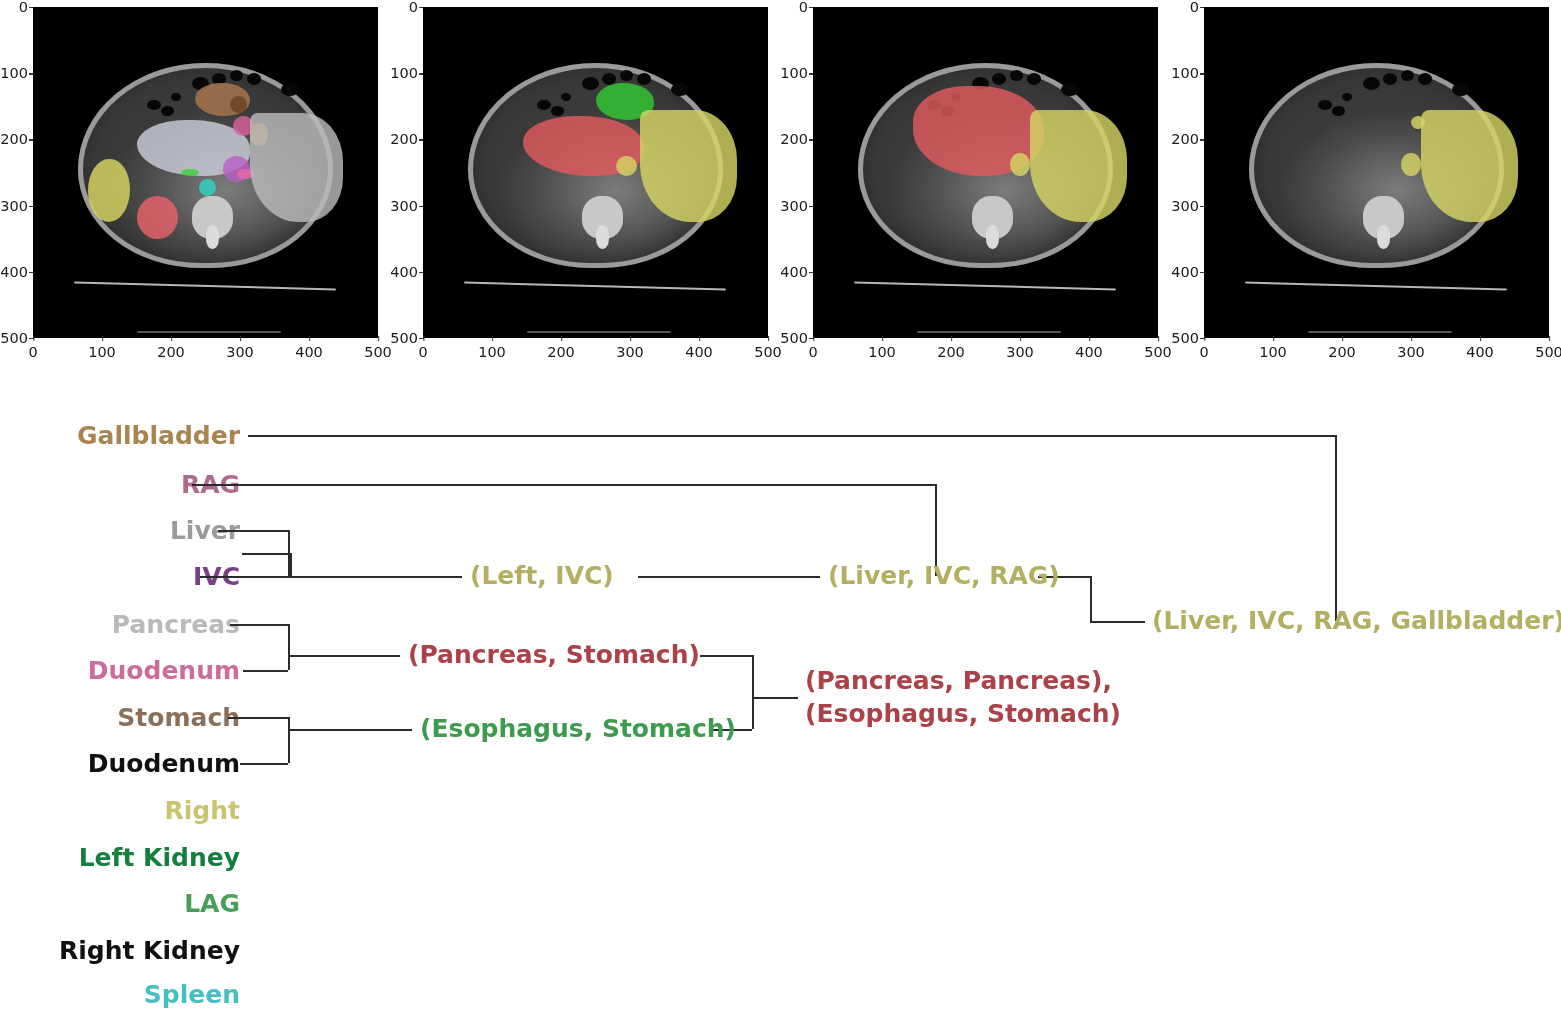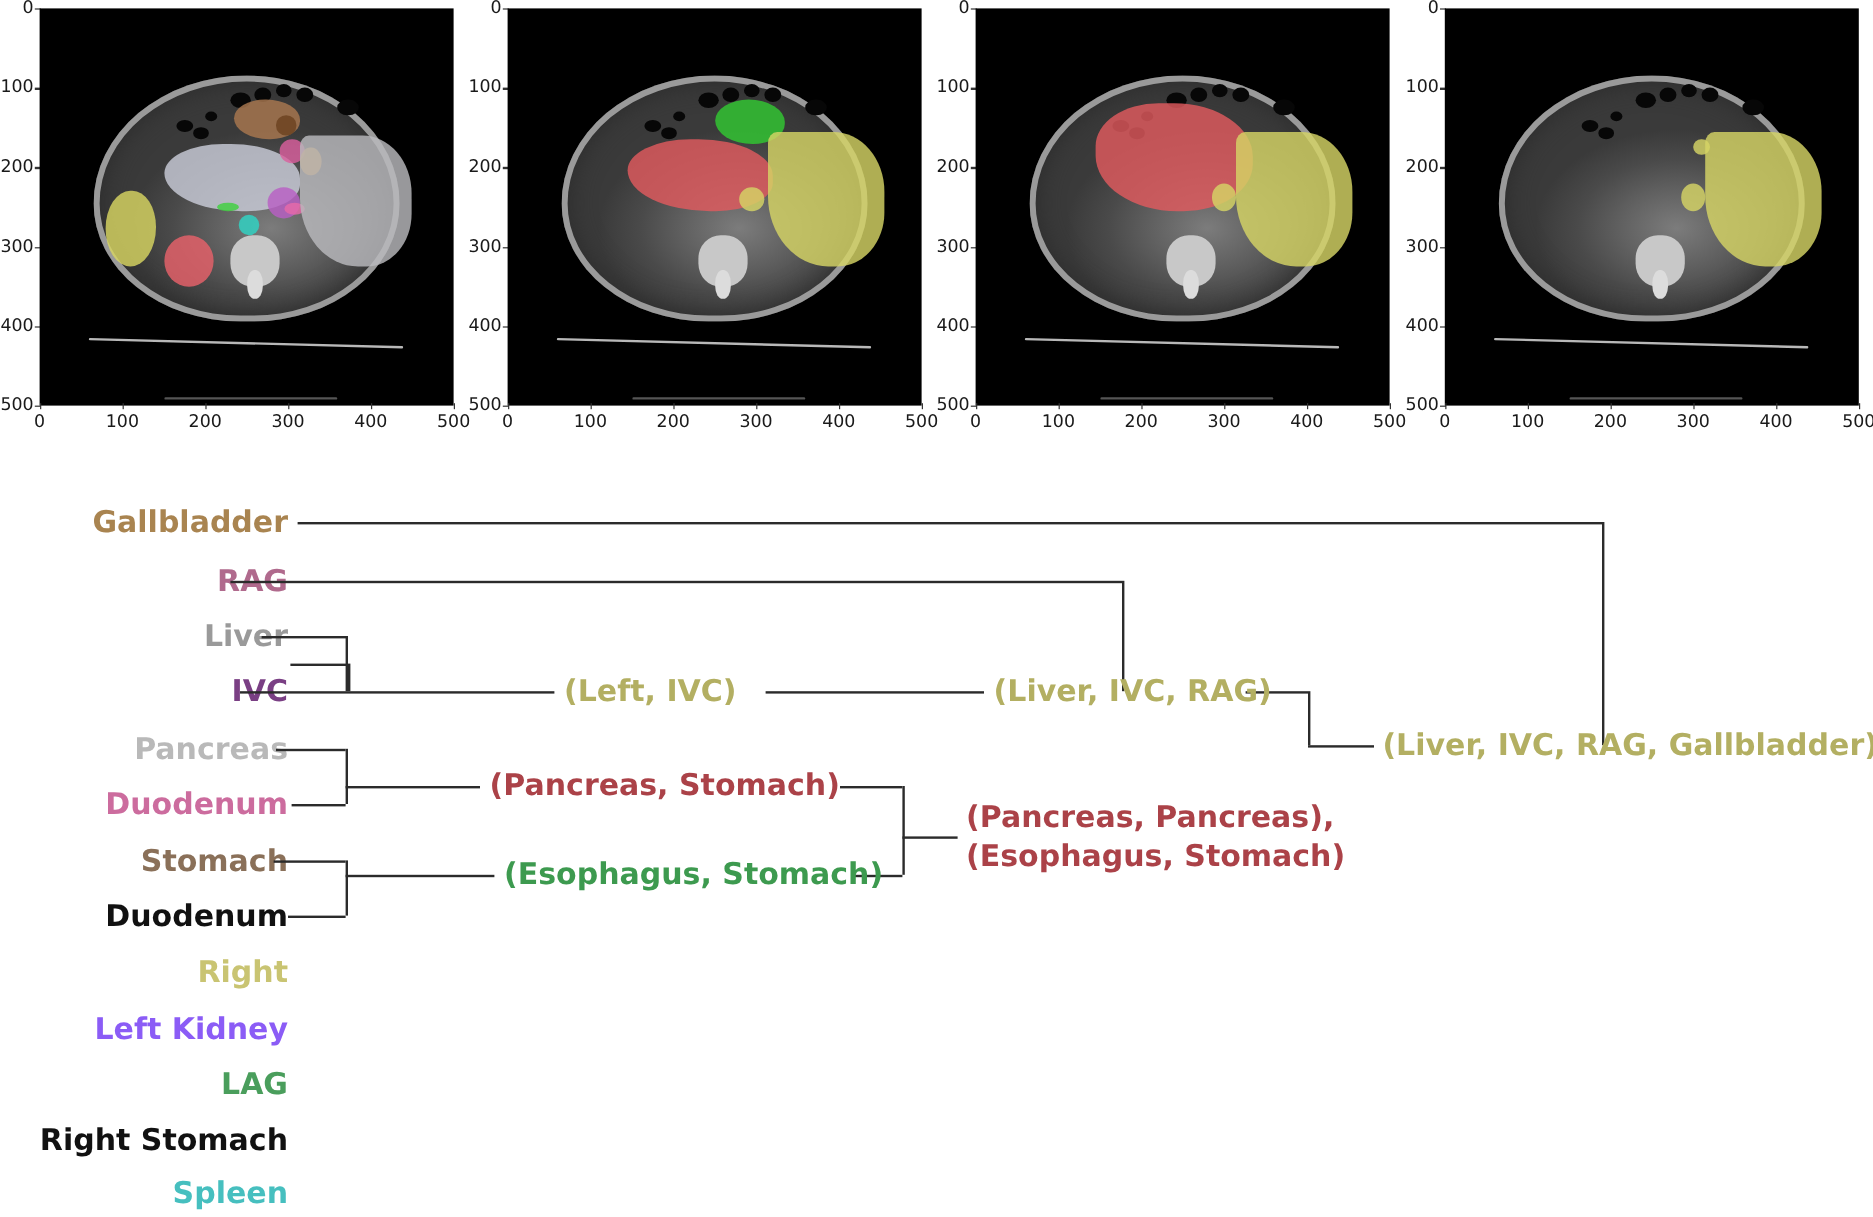--- a/index.html
+++ b/index.html
@@ -197,23 +197,23 @@
   <div class="leaf-col">
       <div class="leaf-label" style="top: 35px; color: rgb(169, 132, 80);">Gallbladder</div>
       <div class="leaf-label" style="top: 84px; color: rgb(176, 106, 141);">RAG</div>
       <div class="leaf-label" style="top: 130px; color: rgb(154, 154, 154);">Liver</div>
       <div class="leaf-label" style="top: 176px; color: rgb(122, 63, 132);">IVC</div>
       <div class="leaf-label" style="top: 224px; color: rgb(185, 185, 185);">Pancreas</div>
       <div class="leaf-label" style="top: 270px; color: rgb(204, 108, 158);">Duodenum</div>
       <div class="leaf-label" style="top: 317px; color: rgb(138, 112, 89);">Stomach</div>
       <div class="leaf-label" style="top: 363px; color: rgb(17, 17, 17);">Duodenum</div>
       <div class="leaf-label" style="top: 410px; color: rgb(201, 196, 114);">Right</div>
-      <div class="leaf-label" style="top: 457px; color: #8b5cf6;">Left Kidney</div>
+      <div class="leaf-label" style="top: 457px; color: #15803d;">Left Kidney</div>
       <div class="leaf-label" style="top: 503px; color: rgb(74, 158, 92);">LAG</div>
-      <div class="leaf-label" style="top: 550px; color: rgb(17, 17, 17);">Right Stomach</div>
+      <div class="leaf-label" style="top: 550px; color: rgb(17, 17, 17);">Right Kidney</div>
       <div class="leaf-label" style="top: 594px; color: rgb(70, 191, 191);">Spleen</div>
     </div>
   <div id="dendro-lines">
       <div class="ln lnh" style="left: 218px; top: 130px; width: 72px;"></div>
       <div class="ln lnh" style="left: 200px; top: 176px; width: 90px;"></div>
       <div class="ln lnv" style="left: 288px; top: 130px; height: 46px;"></div>
       <div class="ln lnh" style="left: 242px; top: 153px; width: 48px;"></div>
       <div class="ln lnv" style="left: 290px; top: 153px; height: 23px;"></div>
       <div class="ln lnh" style="left: 290px; top: 176px; width: 172px;"></div>
       <div class="ln lnh" style="left: 638px; top: 176px; width: 182px;"></div>

